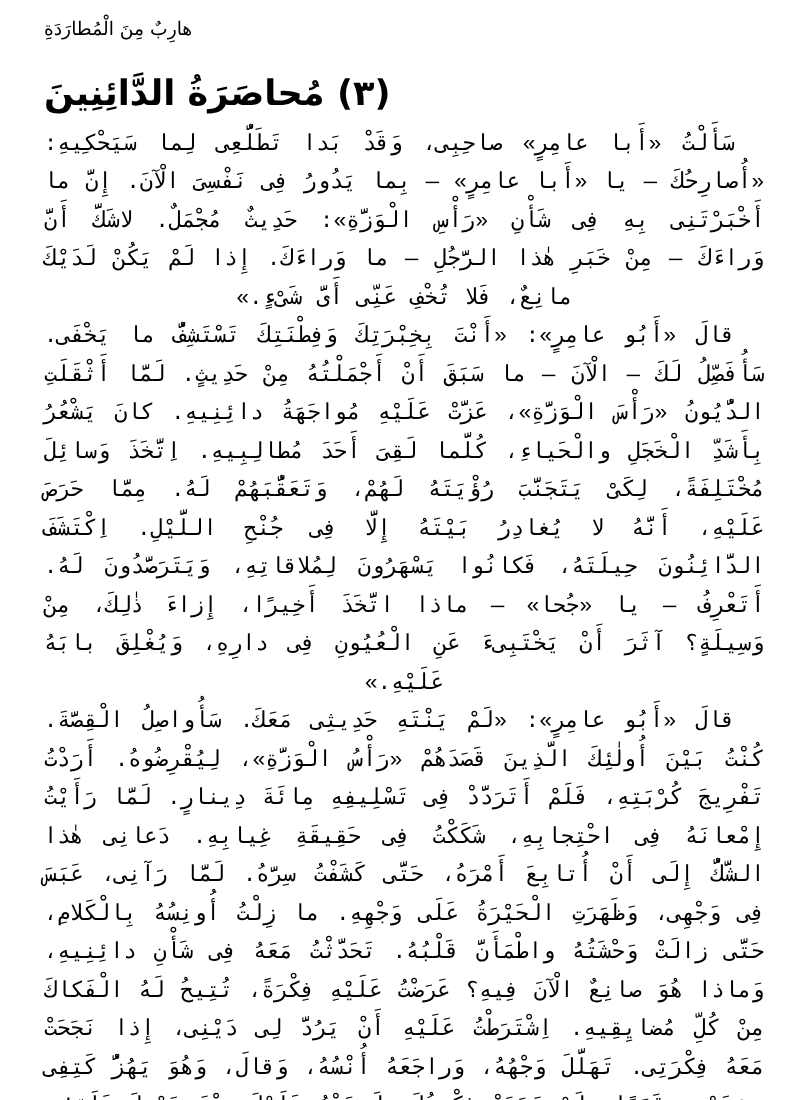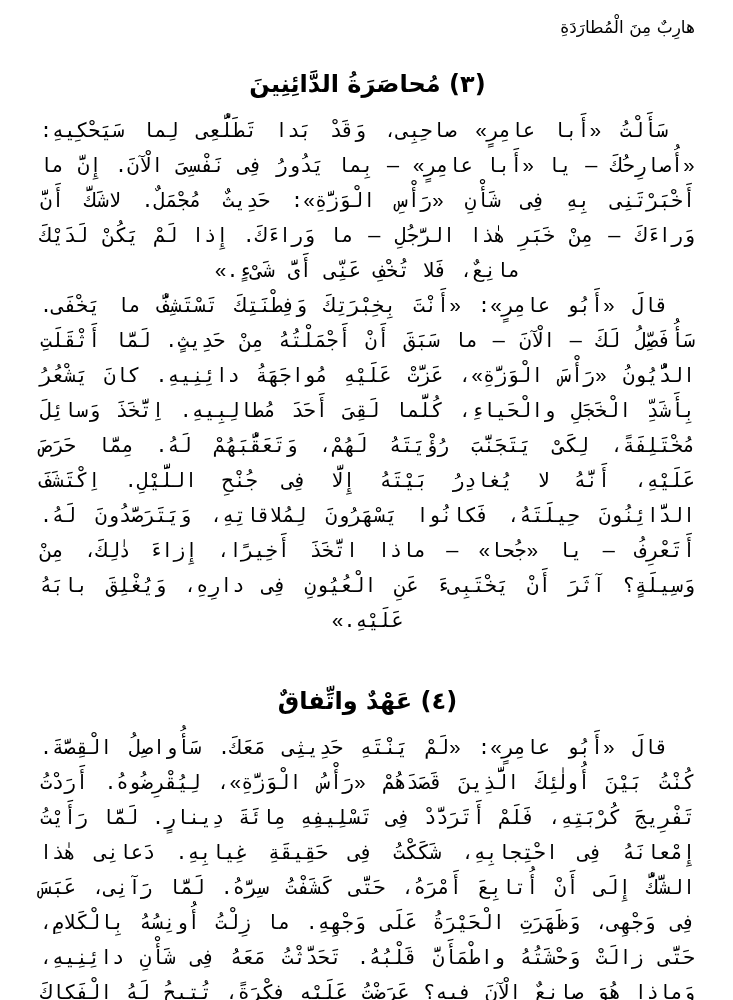--- a/index.html
+++ b/index.html
@@ -14,29 +14,29 @@
     margin: 0 auto;
     box-sizing: border-box;
     padding: 14px 38px 0 40px;
     background: #ffffff;
     color: #000000;
     direction: rtl;
     font-family: "DejaVu Sans", sans-serif;
     overflow: hidden;
   }
   .running-head {
-    text-align: right;
+    text-align: left;
     font-size: 17px;
     line-height: 26px;
     margin-bottom: 6px;
   }
   .section-heading {
-    text-align: center;
+    text-align: left;
     font-weight: bold;
-    font-size: 24px;
+    font-size: 32px;
     line-height: 34px;
     margin: 27px 0 13px 0;
   }
   .section-heading.gap-large {
     margin-top: 45px;
   }
   .body-para {
     margin: 0;
     font-size: 20px;
     line-height: 35px;
@@ -56,19 +56,18 @@
 
   <section>
     <h2 class="section-heading">(٣) مُحاصَرَةُ الدَّائِنِينَ</h2>
 
     <p class="body-para">سَأَلْتُ «أَبا عامِرٍ» صاحِبِى، وَقَدْ بَدا تَطَلُّعِى لِما سَيَحْكِيهِ: «أُصارِحُكَ — يا «أَبا عامِرٍ» — بِما يَدُورُ فِى نَفْسِىَ الْآنَ. إِنَّ ما أَخْبَرْتَنِى بِهِ فِى شَأْنِ «رَأْسِ الْوَزَّةِ»: حَدِيثٌ مُجْمَلٌ. لاشَكَّ أَنَّ وَراءَكَ — مِنْ خَبَرِ هٰذا الرَّجُلِ — ما وَراءَكَ. إِذا لَمْ يَكُنْ لَدَيْكَ مانِعٌ، فَلا تُخْفِ عَنِّى أَىَّ شَىْءٍ.»</p>
 
     <p class="body-para">قالَ «أَبُو عامِرٍ»: «أَنْتَ بِخِبْرَتِكَ وَفِطْنَتِكَ تَسْتَشِفُّ ما يَخْفَى. سَأُفَصِّلُ لَكَ — الْآنَ — ما سَبَقَ أَنْ أَجْمَلْتُهُ مِنْ حَدِيثٍ. لَمَّا أَثْقَلَتِ الدُّيُونُ «رَأْسَ الْوَزَّةِ»، عَزَّتْ عَلَيْهِ مُواجَهَةُ دائِنِيهِ. كانَ يَشْعُرُ بِأَشَدِّ الْخَجَلِ والْحَياءِ، كُلَّما لَقِىَ أَحَدَ مُطالِبِيهِ. اِتَّخَذَ وَسائِلَ مُخْتَلِفَةً، لِكَىْ يَتَجَنَّبَ رُؤْيَتَهُ لَهُمْ، وَتَعَقُّبَهُمْ لَهُ. مِمَّا حَرَصَ عَلَيْهِ، أَنَّهُ لا يُغادِرُ بَيْتَهُ إِلَّا فِى جُنْحِ اللَّيْلِ. اِكْتَشَفَ الدَّائِنُونَ حِيلَتَهُ، فَكانُوا يَسْهَرُونَ لِمُلاقاتِهِ، وَيَتَرَصَّدُونَ لَهُ. أَتَعْرِفُ — يا «جُحا» — ماذا اتَّخَذَ أَخِيرًا، إِزاءَ ذٰلِكَ، مِنْ وَسِيلَةٍ؟ آثَرَ أَنْ يَخْتَبِىءَ عَنِ الْعُيُونِ فِى دارِهِ، وَيُغْلِقَ بابَهُ عَلَيْهِ.»</p>
   </section>
 
   <section>
-    <h2 class="section-heading gap-large">(٤) عَهْدٌ واتِّفاقٌ</h2>
 
 
     <p class="body-para">قالَ «أَبُو عامِرٍ»: «لَمْ يَنْتَهِ حَدِيثِى مَعَكَ. سَأُواصِلُ الْقِصَّةَ. كُنْتُ بَيْنَ أُولٰئِكَ الَّذِينَ قَصَدَهُمْ «رَأْسُ الْوَزَّةِ»، لِيُقْرِضُوهُ. أَرَدْتُ تَفْرِيجَ كُرْبَتِهِ، فَلَمْ أَتَرَدَّدْ فِى تَسْلِيفِهِ مِائَةَ دِينارٍ. لَمَّا رَأَيْتُ إِمْعانَهُ فِى احْتِجابِهِ، شَكَكْتُ فِى حَقِيقَةِ غِيابِهِ. دَعانِى هٰذا الشَّكُّ إِلَى أَنْ أُتابِعَ أَمْرَهُ، حَتَّى كَشَفْتُ سِرَّهُ. لَمَّا رَآنِى، عَبَسَ فِى وَجْهِى، وَظَهَرَتِ الْحَيْرَةُ عَلَى وَجْهِهِ. ما زِلْتُ أُونِسُهُ بِالْكَلامِ، حَتَّى زالَتْ وَحْشَتُهُ واطْمَأَنَّ قَلْبُهُ. تَحَدَّثْتُ مَعَهُ فِى شَأْنِ دائِنِيهِ، وَماذا هُوَ صانِعٌ الْآنَ فِيهِ؟ عَرَضْتُ عَلَيْهِ فِكْرَةً، تُتِيحُ لَهُ الْفَكاكَ مِنْ كُلِّ مُضايِقِيهِ. اِشْتَرَطْتُ عَلَيْهِ أَنْ يَرُدَّ لِى دَيْنِى، إِذا نَجَحَتْ مَعَهُ فِكْرَتِى. تَهَلَّلَ وَجْهُهُ، وَراجَعَهُ أُنْسُهُ، وَقالَ، وَهُوَ يَهُزُّ كَتِفِى بِيَدَيْهِ: قَسَمًا، لَوْ نَجَحَتْ فِكْرَتُكَ، لَرَدَدْتُ عَلَيْكَ ضِعْفَ دَيْنِكَ عَلَىَّ!»</p>
   </section>
 
 </div>
 
 </body></html>

